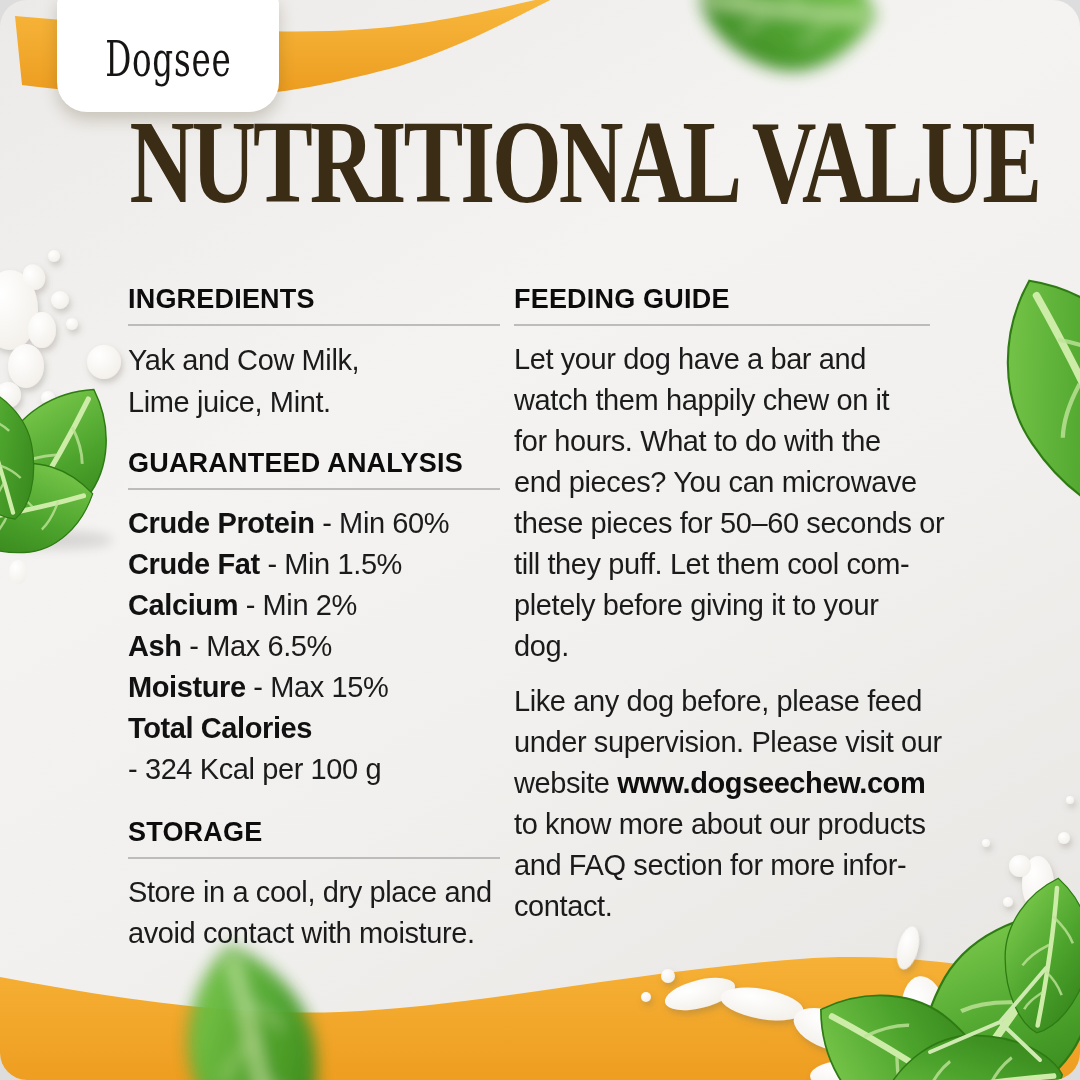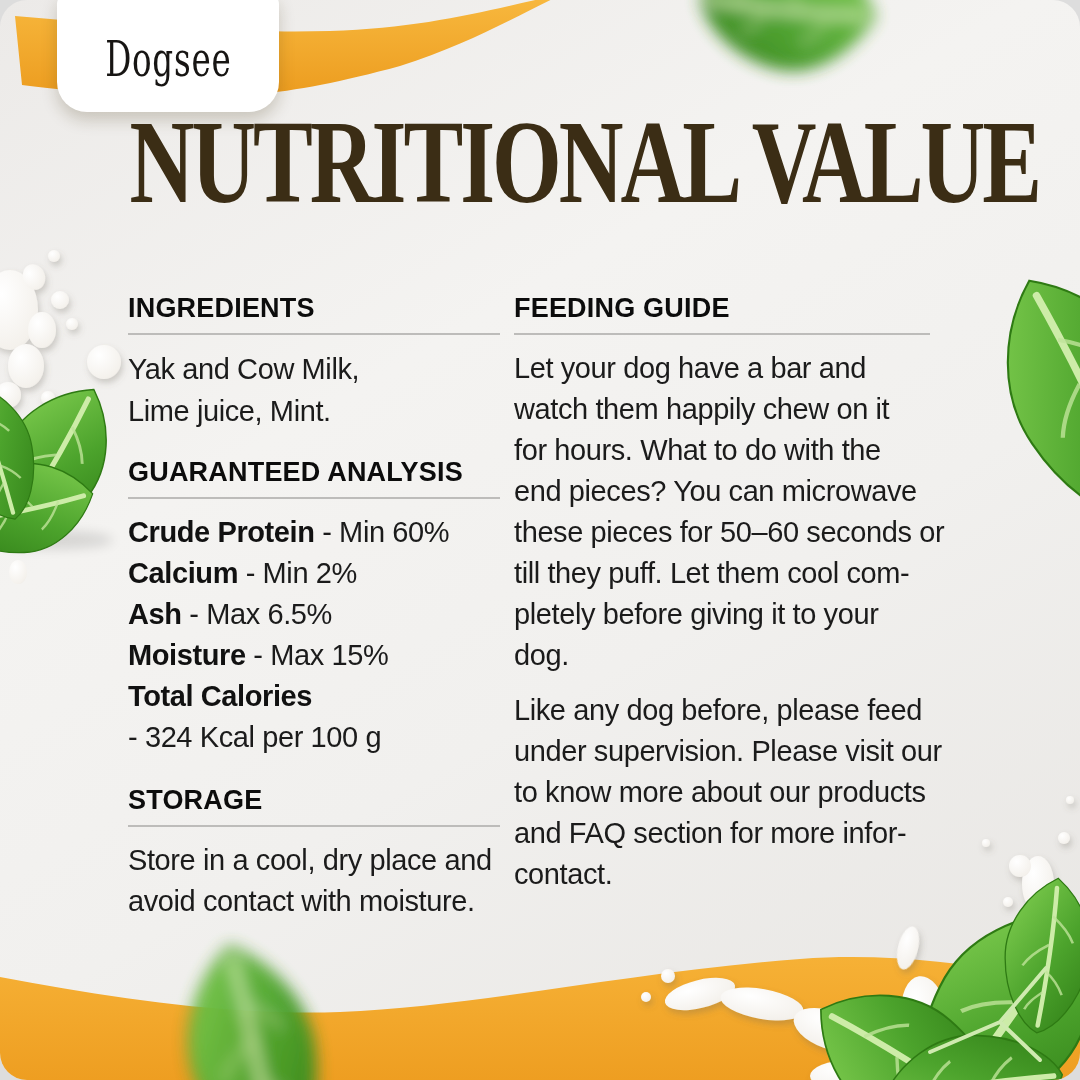--- a/index.html
+++ b/index.html
@@ -19,21 +19,21 @@
   .logo-text{
     font-family:"DejaVu Serif",serif;font-size:44px;color:#171513;
     transform:scaleX(.74) scaleY(1.12);letter-spacing:1px;padding-top:10px;
   }
   .page-title{
     position:absolute;left:0;top:104px;width:1080px;text-align:center;
     font-family:"Liberation Serif",serif;font-weight:700;font-size:118px;line-height:1.0;
     color:#3b2d15;letter-spacing:-4px;transform:scaleX(.76);transform-origin:50% 0;
     white-space:nowrap;
   }
-  .content{position:absolute;left:128px;top:293px;width:900px;display:flex;}
+  .content{position:absolute;left:128px;top:284px;width:900px;display:flex;}
   .col-left{width:386px;flex:0 0 386px;}
   .col-right{width:468px;flex:0 0 468px;}
   .section h2{
     margin:0 0 13px 0;padding:0 0 9px 0;font-size:27px;font-weight:800;
     letter-spacing:.2px;color:#0c0c0c;border-bottom:2px solid #bdbcba;
   }
   .col-left .section h2{width:372px;}
   .col-right .section h2{width:416px;}
   .line{white-space:nowrap;font-size:29px;line-height:41px;color:#1b1b1b;letter-spacing:-.4px;}
   .ing .line{line-height:42px;}
@@ -179,20 +179,21 @@
 
       <div class="section sec-ingredients ing">
         <h2>INGREDIENTS</h2>
         <div class="line">Yak and Cow Milk,</div>
         <div class="line">Lime juice, Mint.</div>
       </div>
 
       <div class="section sec-analysis">
         <h2>GUARANTEED ANALYSIS</h2>
         <div class="analysis-row"><b>Crude Protein</b><span> - Min 60%</span></div>
+        <div class="analysis-row"><b>Crude Fat</b><span> - Min 1.5%</span></div>
         <div class="analysis-row"><b>Calcium</b><span> - Min 2%</span></div>
         <div class="analysis-row"><b>Ash</b><span> - Max 6.5%</span></div>
         <div class="analysis-row"><b>Moisture</b><span> - Max 15%</span></div>
         <div class="analysis-row"><b>Total Calories</b><span></span></div>
         <div class="analysis-row"><b></b><span>- 324 Kcal per 100 g</span></div>
       </div>
 
       <div class="section sec-storage">
         <h2>STORAGE</h2>
         <div class="line">Store in a cool, dry place and</div>
@@ -212,20 +213,21 @@
           <div class="line">end pieces? You can microwave</div>
           <div class="line">these pieces for 50–60 seconds or</div>
           <div class="line">till they puff. Let them cool com-</div>
           <div class="line">pletely before giving it to your</div>
           <div class="line">dog.</div>
         </div>
 
         <div class="para2">
           <div class="line">Like any dog before, please feed</div>
           <div class="line">under supervision. Please visit our</div>
+          <div class="line"><span>website </span><span class="website-bold">www.dogseechew.com</span></div>
           <div class="line">to know more about our products</div>
           <div class="line">and FAQ section for more infor-</div>
           <div class="line">contact.</div>
         </div>
       </div>
     </div>
 
   </div>
 </div>
 

